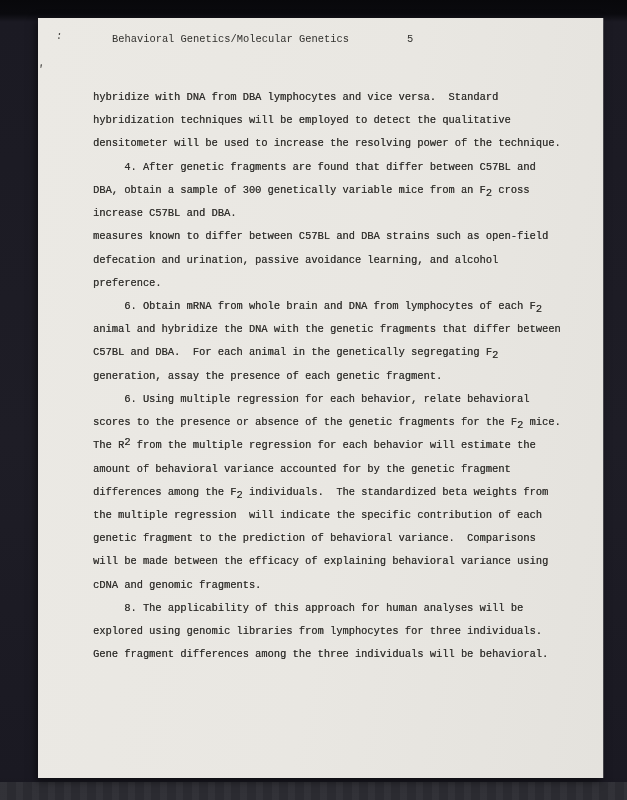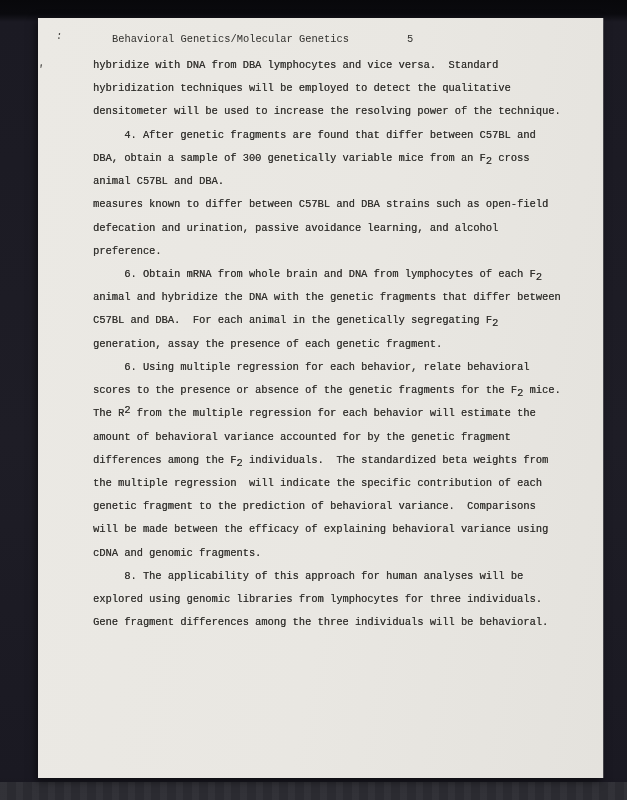--- a/index.html
+++ b/index.html
@@ -50,21 +50,21 @@
     height: 16px;
     font-size: 10.4px;
     line-height: 16px;
     white-space: pre;
   }
   .header .title { position: absolute; left: 54px; top: 0; padding-left: 20px; }
   .header .pagenum { position: absolute; left: 369px; top: 0; }
   .lines {
     position: absolute;
     left: 55px;
-    top: 36px;
+    top: 68px;
     width: 500px;
   }
   .line {
     height: 23.23px;
     line-height: 23.23px;
     font-size: 10.4px;
     white-space: pre;
     text-shadow: 0.2px 0.2px 0.35px rgba(52,50,46,0.75);
   }
   .tw-sub { display: inline-block; transform: translateY(2.6px); }
@@ -93,21 +93,21 @@
       <span class="title">Behavioral Genetics/Molecular Genetics</span>
       <span class="pagenum">5</span>
     </div>
 
     <div class="lines">
       <div class="line">hybridize with DNA from DBA lymphocytes and vice versa.  Standard</div>
       <div class="line">hybridization techniques will be employed to detect the qualitative</div>
       <div class="line">densitometer will be used to increase the resolving power of the technique.</div>
       <div class="line">     4. After genetic fragments are found that differ between C57BL and</div>
       <div class="line">DBA, obtain a sample of 300 genetically variable mice from an F<span class="tw-sub">2</span> cross</div>
-      <div class="line">animal C57BL and DBA.</div>
+      <div class="line">increase C57BL and DBA.</div>
       <div class="line">measures known to differ between C57BL and DBA strains such as open-field</div>
       <div class="line">defecation and urination, passive avoidance learning, and alcohol</div>
       <div class="line">preference.</div>
       <div class="line">     6. Obtain mRNA from whole brain and DNA from lymphocytes of each F<span class="tw-sub">2</span></div>
       <div class="line">animal and hybridize the DNA with the genetic fragments that differ between</div>
       <div class="line">C57BL and DBA.  For each animal in the genetically segregating F<span class="tw-sub">2</span></div>
       <div class="line">generation, assay the presence of each genetic fragment.</div>
       <div class="line">     6. Using multiple regression for each behavior, relate behavioral</div>
       <div class="line">scores to the presence or absence of the genetic fragments for the F<span class="tw-sub">2</span> mice.</div>
       <div class="line">The R<span class="tw-sup">2</span> from the multiple regression for each behavior will estimate the</div>

